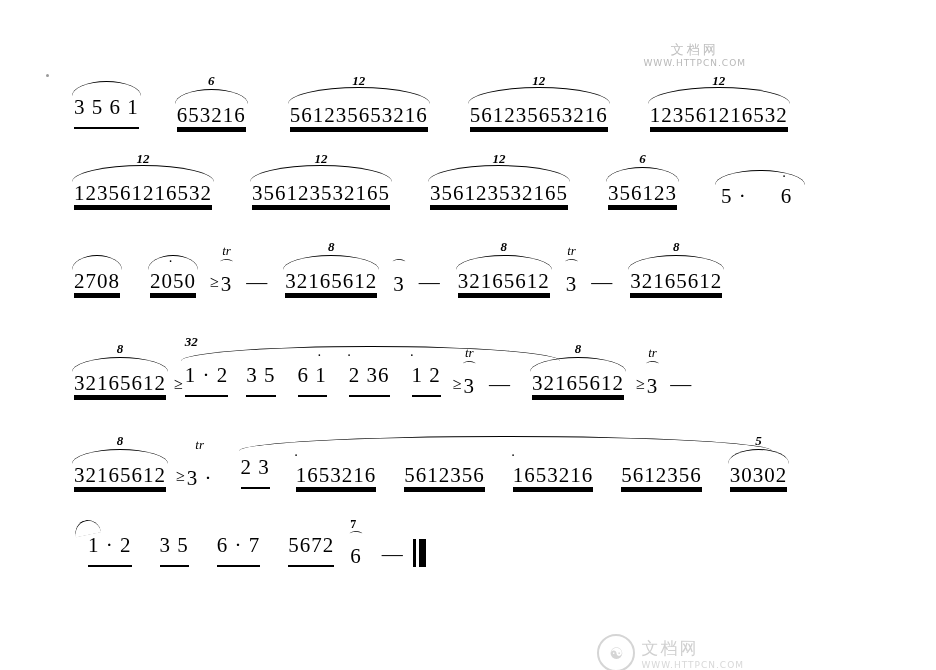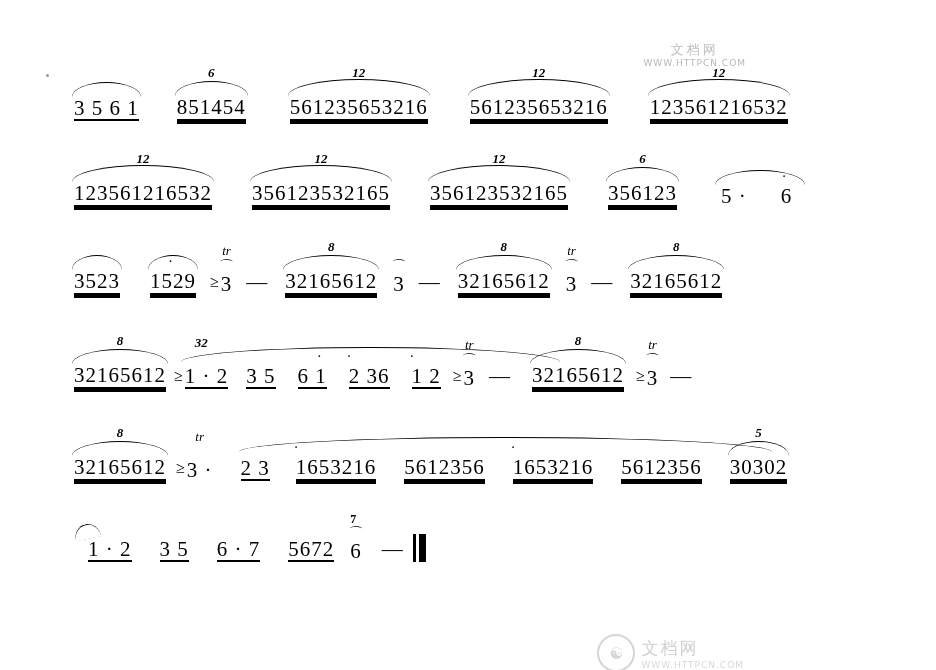--- a/index.html
+++ b/index.html
@@ -29,21 +29,21 @@
     white-space:nowrap;
   }
   .notes{
     font-size:21px;
     letter-spacing:1px;
     line-height:22px;
     display:inline-block;
     position:relative;
   }
   
-  .u1{border-bottom:2px solid #000;padding-bottom:0;}
+  .u1{border-bottom:2px solid #000;padding-bottom:9px;}
   .u2{box-shadow:0 3px 0 0 #000;border-bottom:2px solid #000;padding-bottom:1px;}
 
   
   .slur{
     position:absolute;
     left:0;right:0;
     top:-15px;
     height:14px;
     border-top:1.6px solid #000;
     border-radius:50%/100% 100% 0 0;
@@ -171,21 +171,21 @@
   </div>
 
   <div class="row" style="top:60px;left:72px;">
     <span class="grp" style="margin-right:34px;">
       <span class="slur"></span>
       <span class="notes u1">3  5  6   1</span>
     </span>
     <span class="grp" style="margin-right:40px;">
       <span class="slur"></span>
       <span class="tuplet">6</span>
-      <span class="notes u2">851454</span>
+      <span class="notes u2">653216</span>
     </span>
     <span class="grp" style="margin-right:38px;">
       <span class="slur long"></span>
       <span class="tuplet">12</span>
       <span class="notes u2">561235653216</span>
     </span>
     <span class="grp" style="margin-right:38px;">
       <span class="slur long"></span>
       <span class="tuplet">12</span>
       <span class="notes u2">561235653216</span>
@@ -224,27 +224,27 @@
     </span>
     <span class="grp">
       <span class="updots">·</span>
       <span class="notes">6</span>
     </span>
   </div>
 
   <div class="row" style="top:234px;left:72px;">
     <span class="grp" style="margin-right:26px;">
       <span class="slur"></span>
-      <span class="notes u2">3523</span>
+      <span class="notes u2">2708</span>
       <span class="dots">· ·</span>
     </span>
     <span class="grp" style="margin-right:12px;">
       <span class="slur"></span>
       <span class="updots">·</span>
-      <span class="notes u2">1529</span>
+      <span class="notes u2">2050</span>
     </span>
     <span class="breath">≥</span>
     <span class="grp" style="margin-right:8px;">
       <span class="tr">tr</span>
       <span class="fermata">⌒</span>
       <span class="notes">3</span>
     </span>
     <span class="dash">—</span>
     <span class="grp" style="margin-left:12px;margin-right:12px;">
       <span class="slur"></span>
@@ -280,21 +280,21 @@
   <div class="row" style="top:328px;left:72px;">
     <span class="grp" style="margin-right:6px;">
       <span class="slur"></span>
       <span class="tuplet">8</span>
       <span class="notes u2">32165612</span>
       <span class="dots">· · ·</span>
     </span>
     <span class="breath">≥</span>
     <span class="grp" style="margin-right:14px;">
       <span class="slur" style="left:-2px;right:-330px;top:-18px;"></span>
-      <span class="tuplet" style="left:12px;transform:none;top:-30px;">32</span>
+      <span class="tuplet" style="left:2px;transform:none;top:-30px;">32</span>
       <span class="notes u1">1 · 2</span>
     </span>
     <span class="grp" style="margin-right:18px;">
       <span class="notes u1">3 5</span>
     </span>
     <span class="grp" style="margin-right:18px;">
       <span class="updots" style="left:auto;right:2px;">·</span>
       <span class="notes u1">6 1</span>
     </span>
     <span class="grp" style="margin-right:18px;">

